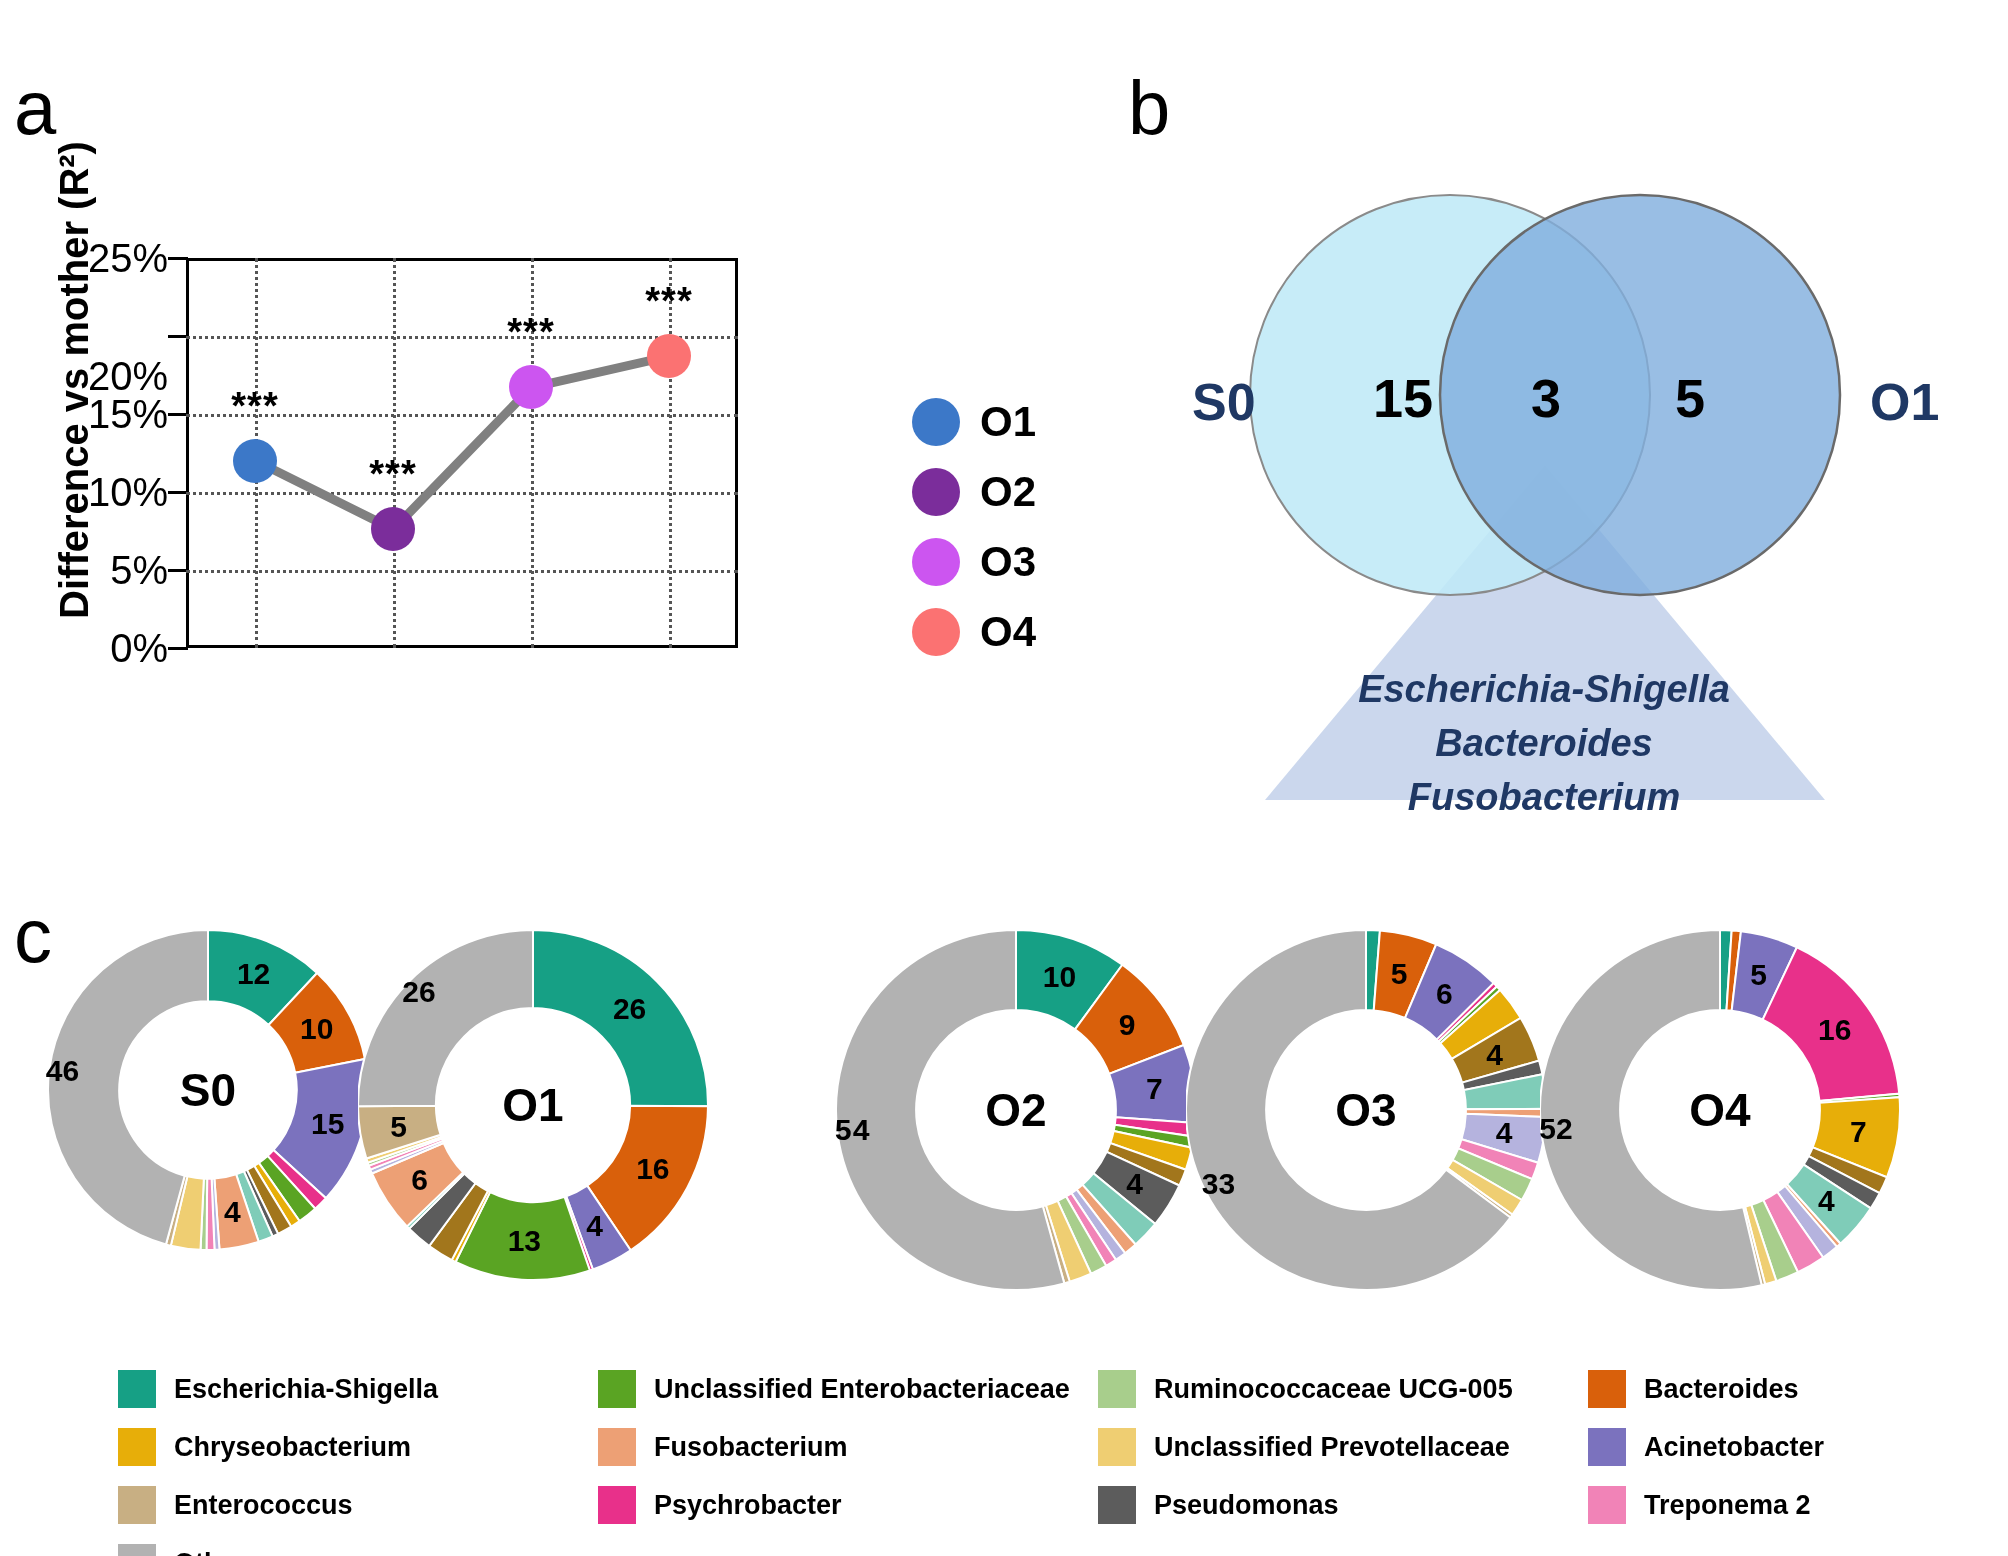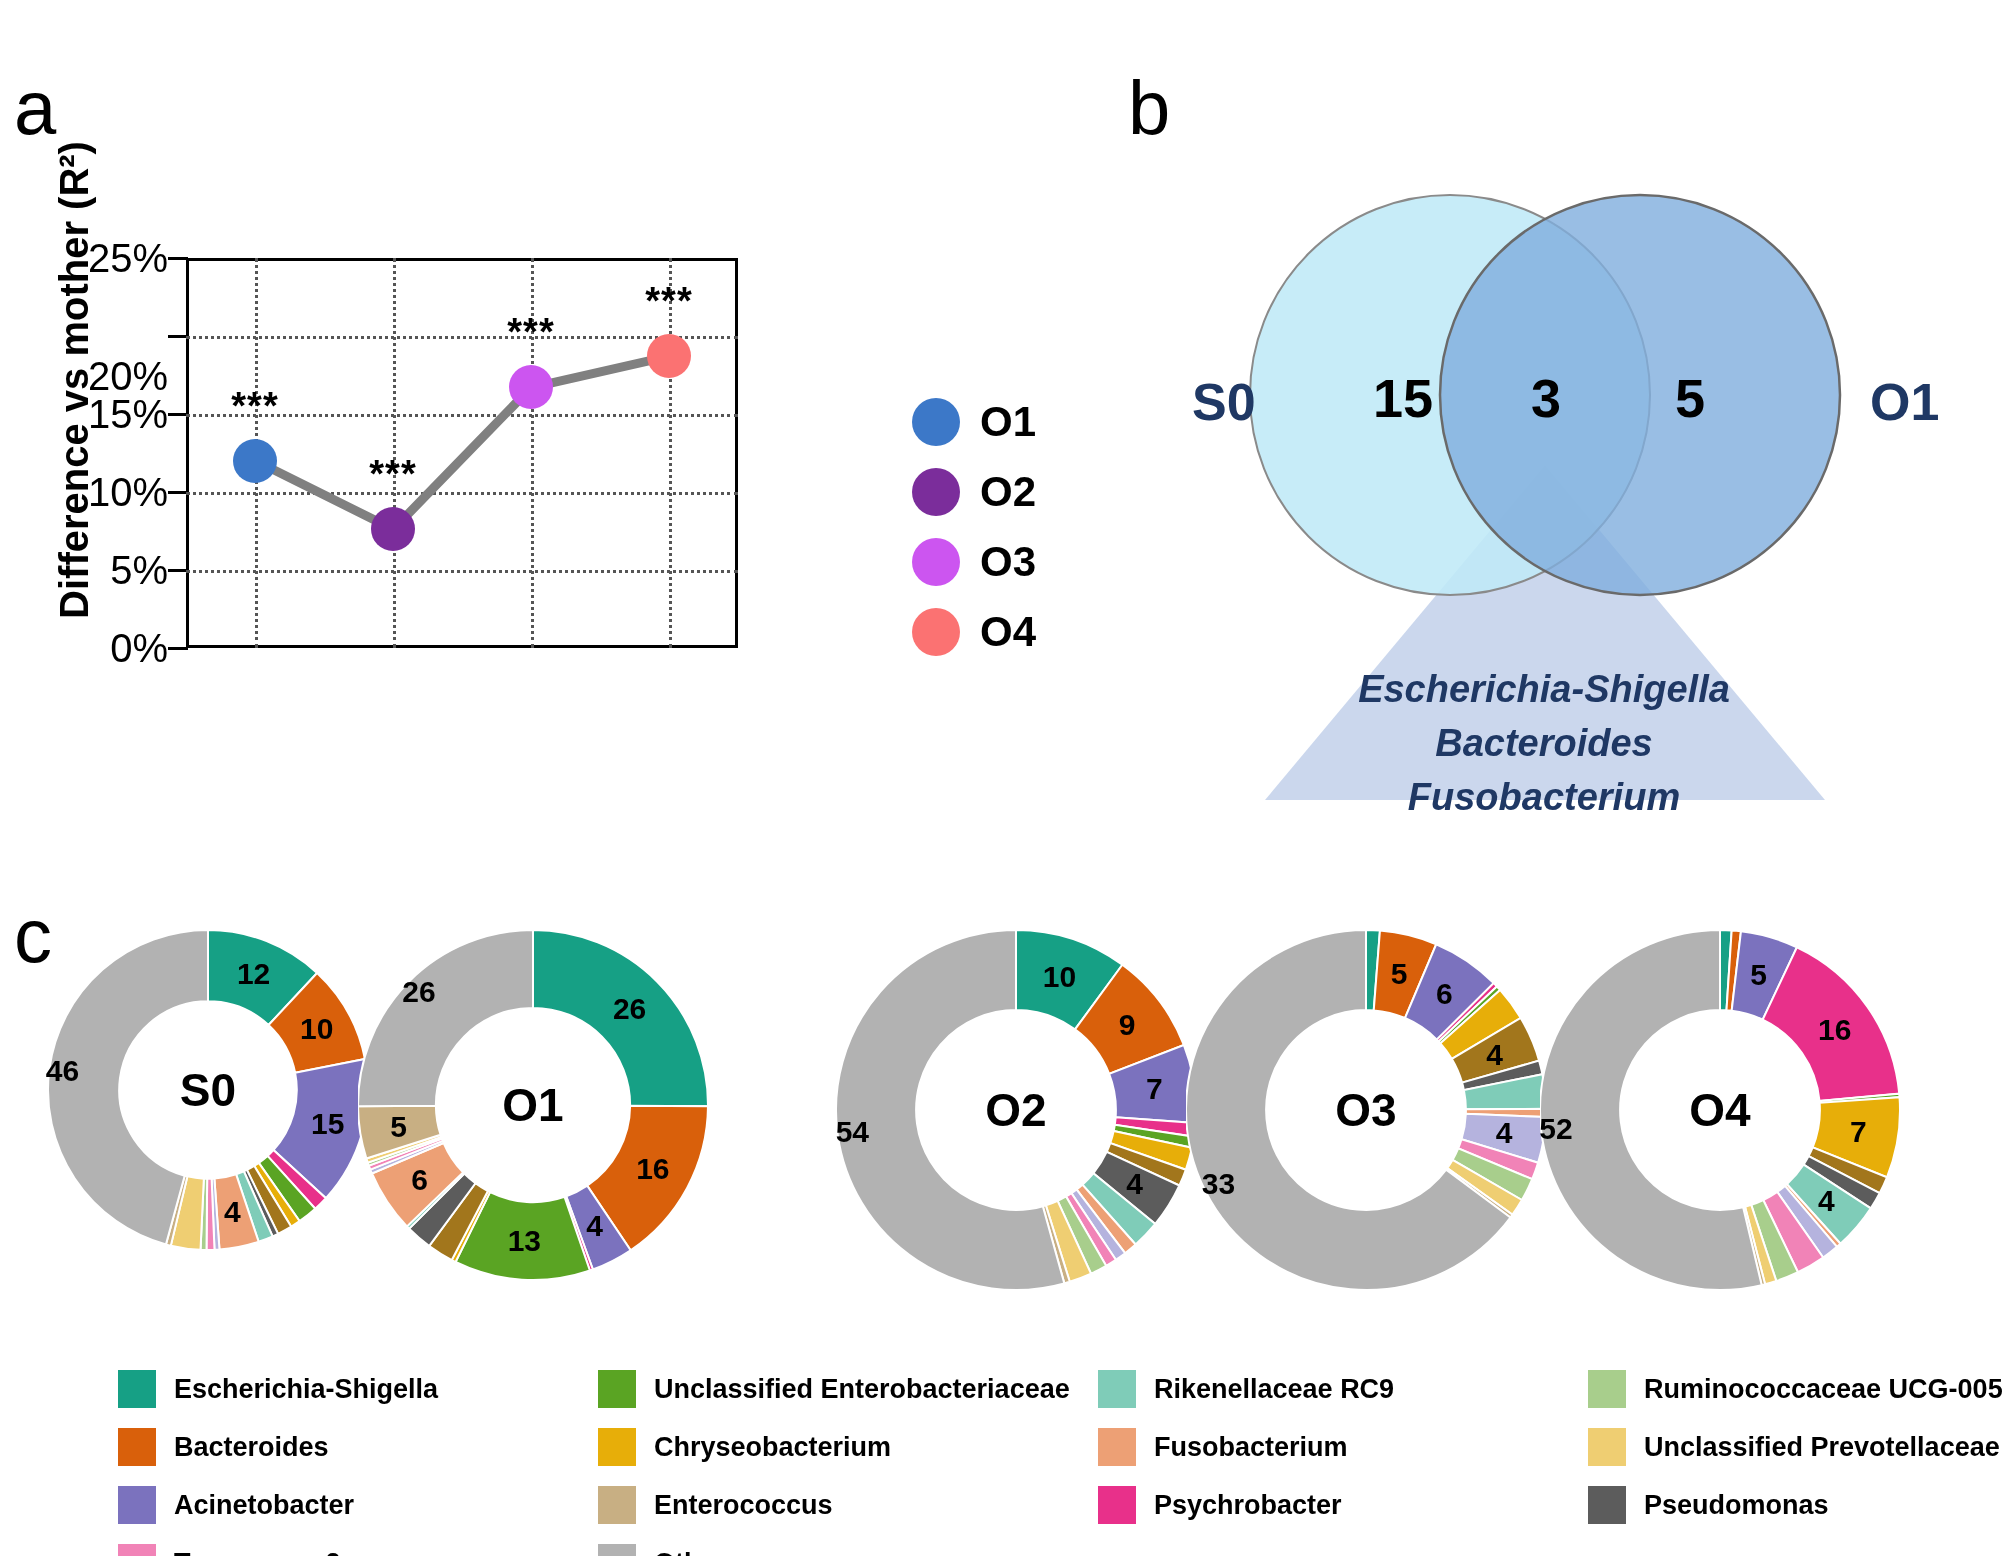--- a/index.html
+++ b/index.html
@@ -214,21 +214,21 @@
           <path d="M 279.82518807448025 329.78294904926474 A 180 180 0 0 1 270.1641773306753 335.7896695107944 L 230.04111841852477 266.4632665784909 A 99.9 99.9 0 0 0 235.40297938133654 263.129536722342 Z" fill="#F183B7" stroke="#ffffff" stroke-width="2"></path>
           <path d="M 270.1641773306753 335.7896695107944 A 180 180 0 0 1 255.00984769385263 343.62616767786574 L 221.6304654700882 270.8125230612155 A 99.9 99.9 0 0 0 230.04111841852477 266.4632665784909 Z" fill="#A8CE8C" stroke="#ffffff" stroke-width="2"></path>
           <path d="M 255.00984769385263 343.62616767786574 A 180 180 0 0 1 233.7802920795913 351.77799679770936 L 209.84806210417318 275.3367882227287 A 99.9 99.9 0 0 0 221.6304654700882 270.8125230612155 Z" fill="#EFCE72" stroke="#ffffff" stroke-width="2"></path>
           <path d="M 233.7802920795913 351.77799679770936 A 180 180 0 0 1 228.32519750161418 353.39168171059987 L 206.82048461339588 276.2323833493829 A 99.9 99.9 0 0 0 209.84806210417318 275.3367882227287 Z" fill="#C8AF83" stroke="#ffffff" stroke-width="2"></path>
           <path d="M 228.32519750161418 353.39168171059987 A 180 180 0 1 1 179.99999999999997 0 L 179.99999999999997 80.1 A 99.9 99.9 0 1 0 206.82048461339588 276.2323833493829 Z" fill="#B2B2B2" stroke="#ffffff" stroke-width="2"></path>
         </svg>
         <div class="slice-label" style="left: 223.499px; top: 46.9819px;">10</div>
         <div class="slice-label" style="left: 291.052px; top: 94.8331px;">9</div>
         <div class="slice-label" style="left: 318.409px; top: 159.287px;">7</div>
         <div class="slice-label" style="left: 298.617px; top: 254.271px;">4</div>
-        <div class="slice-label" style="left: 16.3728px; top: 202.376px;">54</div>
+        <div class="slice-label" style="left: 16.3728px; top: 202.376px; font-family: Liberation Mono, monospace;">54</div>
         <div class="donut-center">O2</div>
       </div>
       <div class="donut-wrap" style="left: 1186px; top: 0px; width: 360px; height: 360px;">
         <svg width="360" height="360" viewBox="0 0 360 360" style="position: absolute; left: 0px; top: 0px;">
           <path d="M 180 0 A 180 180 0 0 1 193.94863572094755 0.541270589797449 L 187.74149282512587 80.40040517733757 A 99.9 99.9 0 0 0 180 80.1 Z" fill="#16A085" stroke="#ffffff" stroke-width="2"></path>
           <path d="M 193.94863572094755 0.541270589797449 A 180 180 0 0 1 250.2244828381131 14.26369736801908 L 218.97458797515276 88.01635203925059 A 99.9 99.9 0 0 0 187.74149282512587 80.40040517733757 Z" fill="#D9600B" stroke="#ffffff" stroke-width="2"></path>
           <path d="M 250.2244828381131 14.26369736801908 A 180 180 0 0 1 307.68993314206074 53.13282152512393 L 250.8679128938437 109.58871594644377 A 99.9 99.9 0 0 0 218.97458797515276 88.01635203925059 Z" fill="#7B72BE" stroke="#ffffff" stroke-width="2"></path>
           <path d="M 307.68993314206074 53.13282152512393 A 180 180 0 0 1 310.92725548314877 56.47650518362798 L 252.6646267931476 111.44446037691353 A 99.9 99.9 0 0 0 250.8679128938437 109.58871594644377 Z" fill="#E8308A" stroke="#ffffff" stroke-width="2"></path>
           <path d="M 310.92725548314877 56.47650518362798 A 180 180 0 0 1 314.0770486044611 59.90276840194447 L 254.4127619754759 113.34603646307919 A 99.9 99.9 0 0 0 252.6646267931476 111.44446037691353 Z" fill="#5AA423" stroke="#ffffff" stroke-width="2"></path>
           <path d="M 314.0770486044611 59.90276840194447 A 180 180 0 0 1 334.70802496320215 87.99224482694285 L 265.8629538545772 128.93569587895328 A 99.9 99.9 0 0 0 254.4127619754759 113.34603646307919 Z" fill="#E7AE09" stroke="#ffffff" stroke-width="2"></path>
@@ -280,24 +280,20 @@
   <div class="legend-c" style="left:118px;top:430px;">
       <div class="lc-item">
         <span class="lc-sw" style="background: rgb(22, 160, 133);"></span>
         <span class="lc-lb">Escherichia-Shigella</span>
       </div>
       <div class="lc-item">
         <span class="lc-sw" style="background: rgb(90, 164, 35);"></span>
         <span class="lc-lb">Unclassified Enterobacteriaceae</span>
       </div>
       <div class="lc-item">
-        <span class="lc-sw" style="background: rgb(127, 204, 184);"></span>
-        <span class="lc-lb">Rikenellaceae RC9</span>
-      </div>
-      <div class="lc-item">
         <span class="lc-sw" style="background: rgb(168, 206, 140);"></span>
         <span class="lc-lb">Ruminococcaceae UCG-005</span>
       </div>
       <div class="lc-item">
         <span class="lc-sw" style="background: rgb(217, 96, 11);"></span>
         <span class="lc-lb">Bacteroides</span>
       </div>
       <div class="lc-item">
         <span class="lc-sw" style="background: rgb(231, 174, 9);"></span>
         <span class="lc-lb">Chryseobacterium</span>

